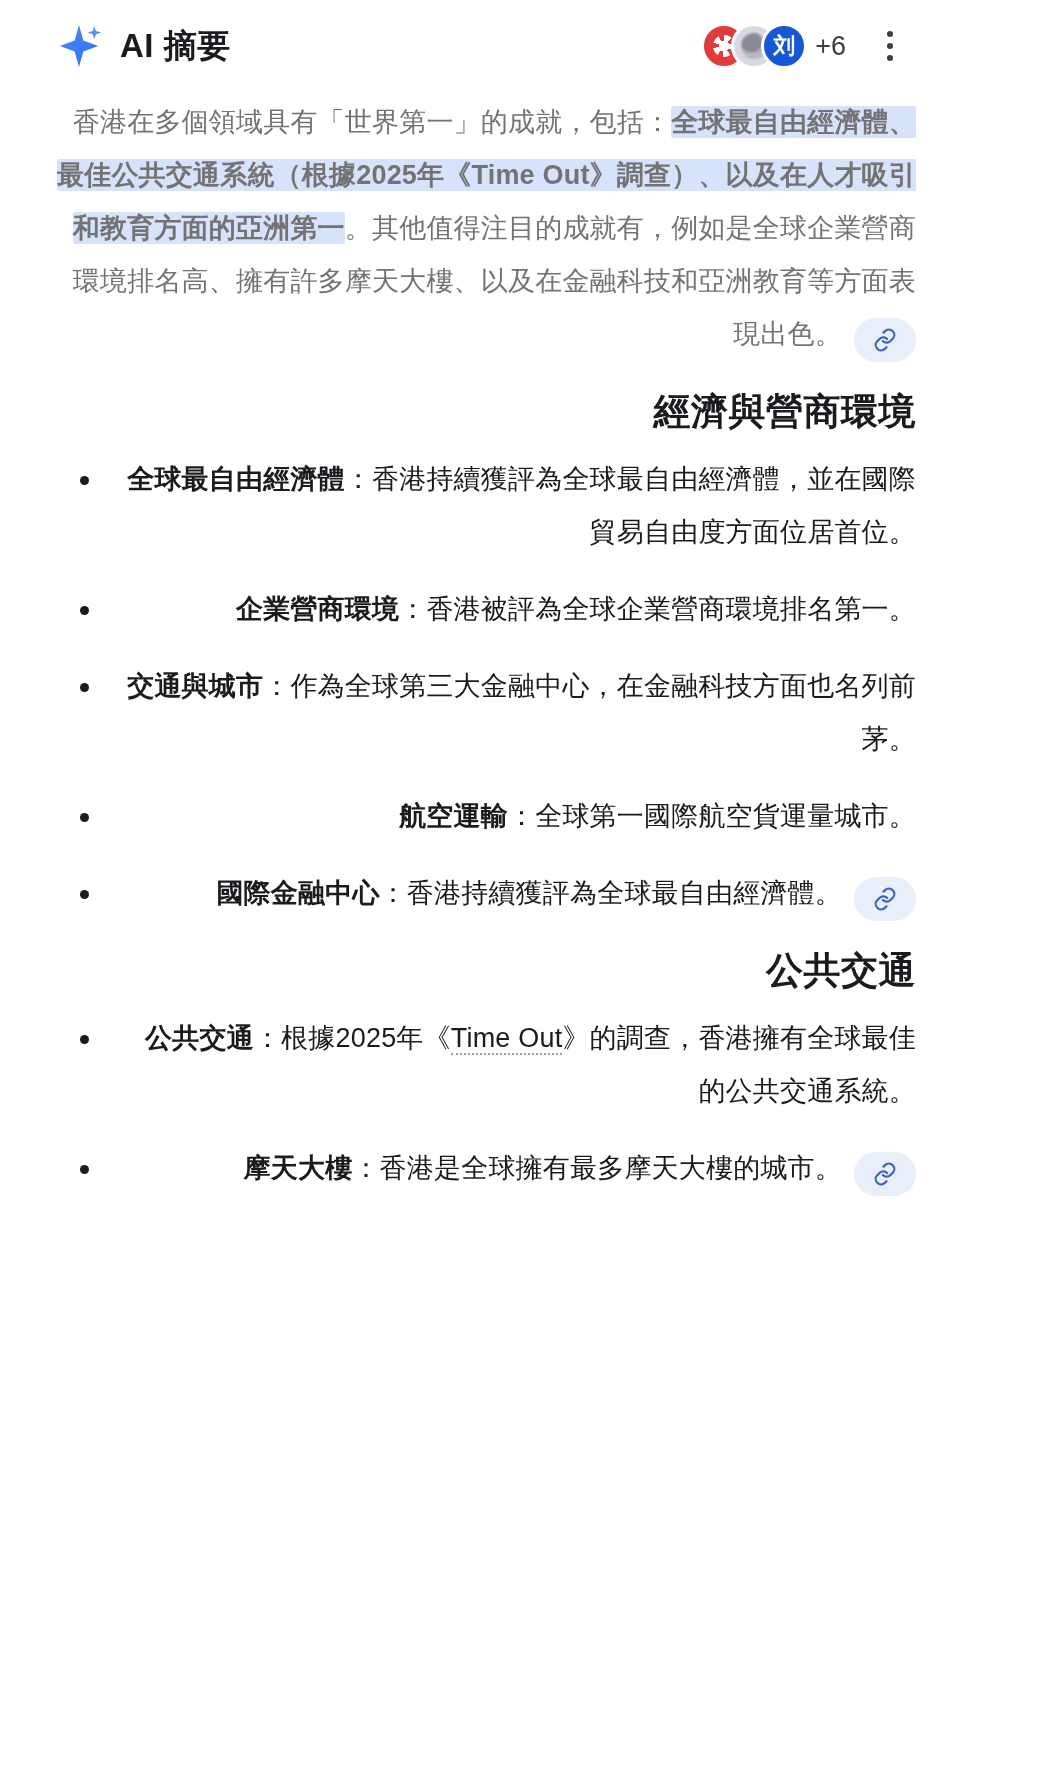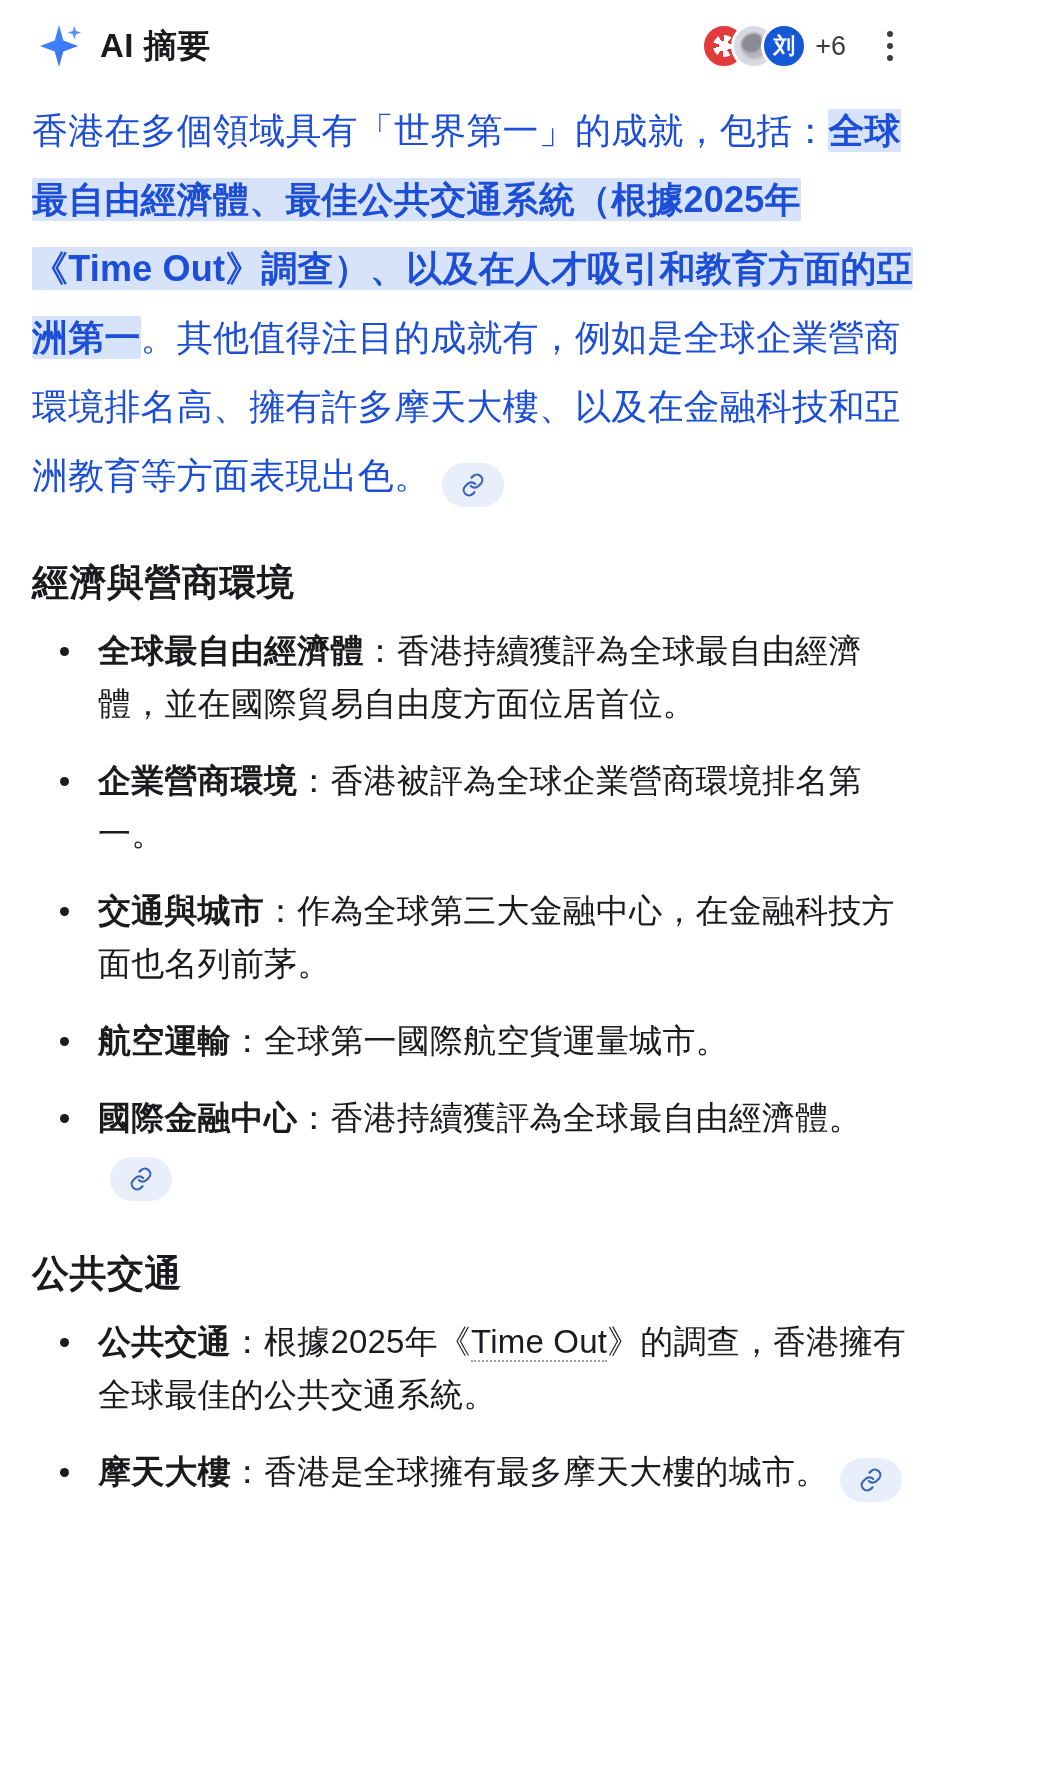--- a/index.html
+++ b/index.html
@@ -12,23 +12,24 @@
     min-height: 1768px;
     font-family: "Liberation Sans", "DejaVu Sans", sans-serif;
     color: #1b1b1f;
     -webkit-font-smoothing: antialiased;
   }
 
   .page {
     width: 948px;
     min-height: 1768px;
     box-sizing: border-box;
-    padding: 0 32px 0 32px;
+    padding: 0 32px 0 52px;
     position: relative;
     overflow: hidden;
+    text-align: right;
   }
 
   
   .header {
     display: flex;
     align-items: center;
     height: 86px;
     padding-top: 6px;
     box-sizing: border-box;
   }
@@ -122,23 +123,23 @@
   .kebab span {
     display: block;
     width: 6px;
     height: 6px;
     border-radius: 50%;
     background: #3c3c43;
   }
 
   
   .summary {
-    font-size: 36px;
-    line-height: 69px;
-    color: #1d4ed8;
+    font-size: 27px;
+    line-height: 53px;
+    color: #737373;
     margin-top: 10px;
     letter-spacing: 0.2px;
   }
   .hl {
     background: #d7e3fb;
     font-weight: 700;
     border-radius: 2px;
     padding: 1px 0;
     box-decoration-break: clone;
     -webkit-box-decoration-break: clone;
@@ -153,34 +154,34 @@
     border-radius: 22px;
     background: #e9eefb;
     vertical-align: -10px;
     margin-left: 12px;
   }
   .chip-link svg { display: block; }
 
   h2.section {
     font-size: 37px;
     font-weight: 700;
-    margin: 48px 0 16px 0;
+    margin: 25px 0 16px 0;
     letter-spacing: 0.5px;
     color: #1b1b1f;
   }
 
   ul.bullets {
     list-style: none;
     margin: 0;
     padding: 0;
   }
   ul.bullets > li {
     position: relative;
     padding-left: 66px;
-    font-size: 33px;
+    font-size: 27px;
     line-height: 53px;
     margin: 0 0 24px 0;
     letter-spacing: 0.2px;
   }
   ul.bullets > li::before {
     content: "";
     position: absolute;
     left: 28px;
     top: 23px;
     width: 9px;

